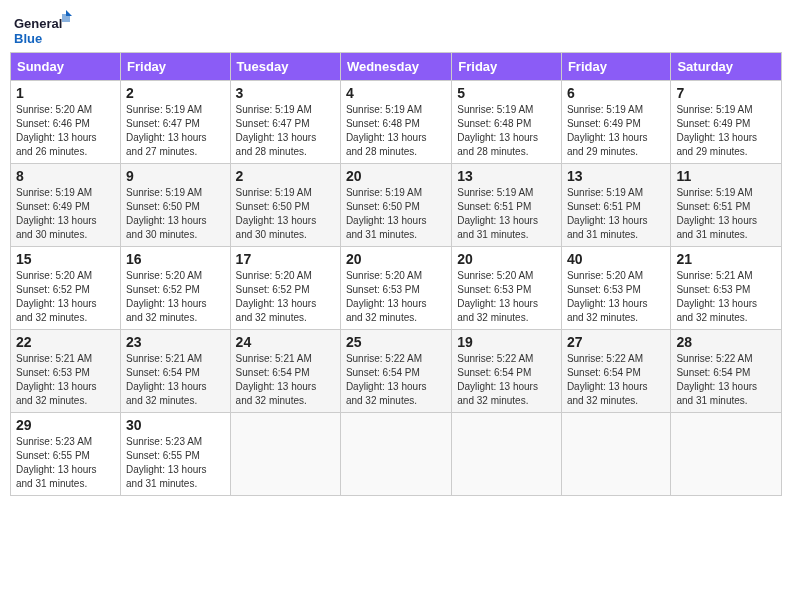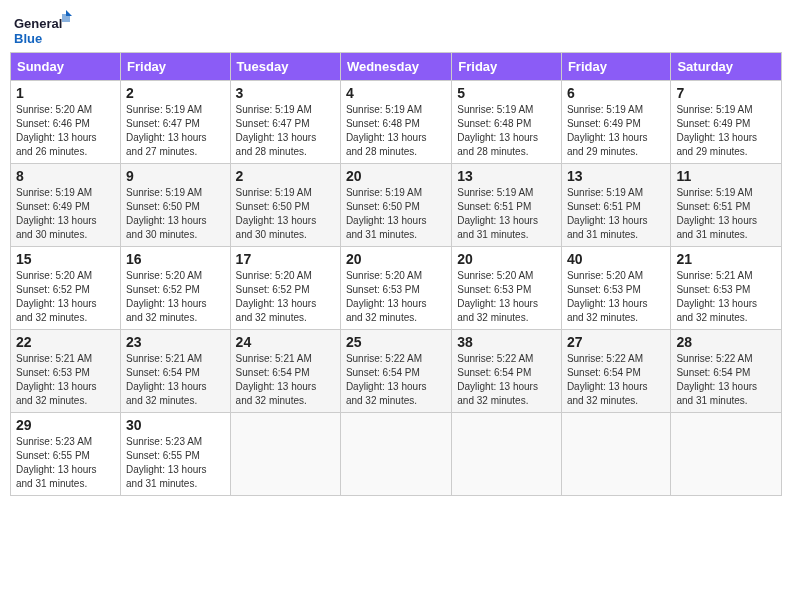--- a/index.html
+++ b/index.html
@@ -282,21 +282,21 @@
 and 32 minutes.</div>
         </td>
         <td>
           <span class="day-num">25</span>
           <div class="day-info" style="white-space: pre-line;">Sunrise: 5:22 AM
 Sunset: 6:54 PM
 Daylight: 13 hours
 and 32 minutes.</div>
         </td>
         <td>
-          <span class="day-num">38</span>
+          <span class="day-num">19</span>
           <div class="day-info" style="white-space: pre-line;">Sunrise: 5:22 AM
 Sunset: 6:54 PM
 Daylight: 13 hours
 and 32 minutes.</div>
         </td>
         <td>
           <span class="day-num">27</span>
           <div class="day-info" style="white-space: pre-line;">Sunrise: 5:22 AM
 Sunset: 6:54 PM
 Daylight: 13 hours

